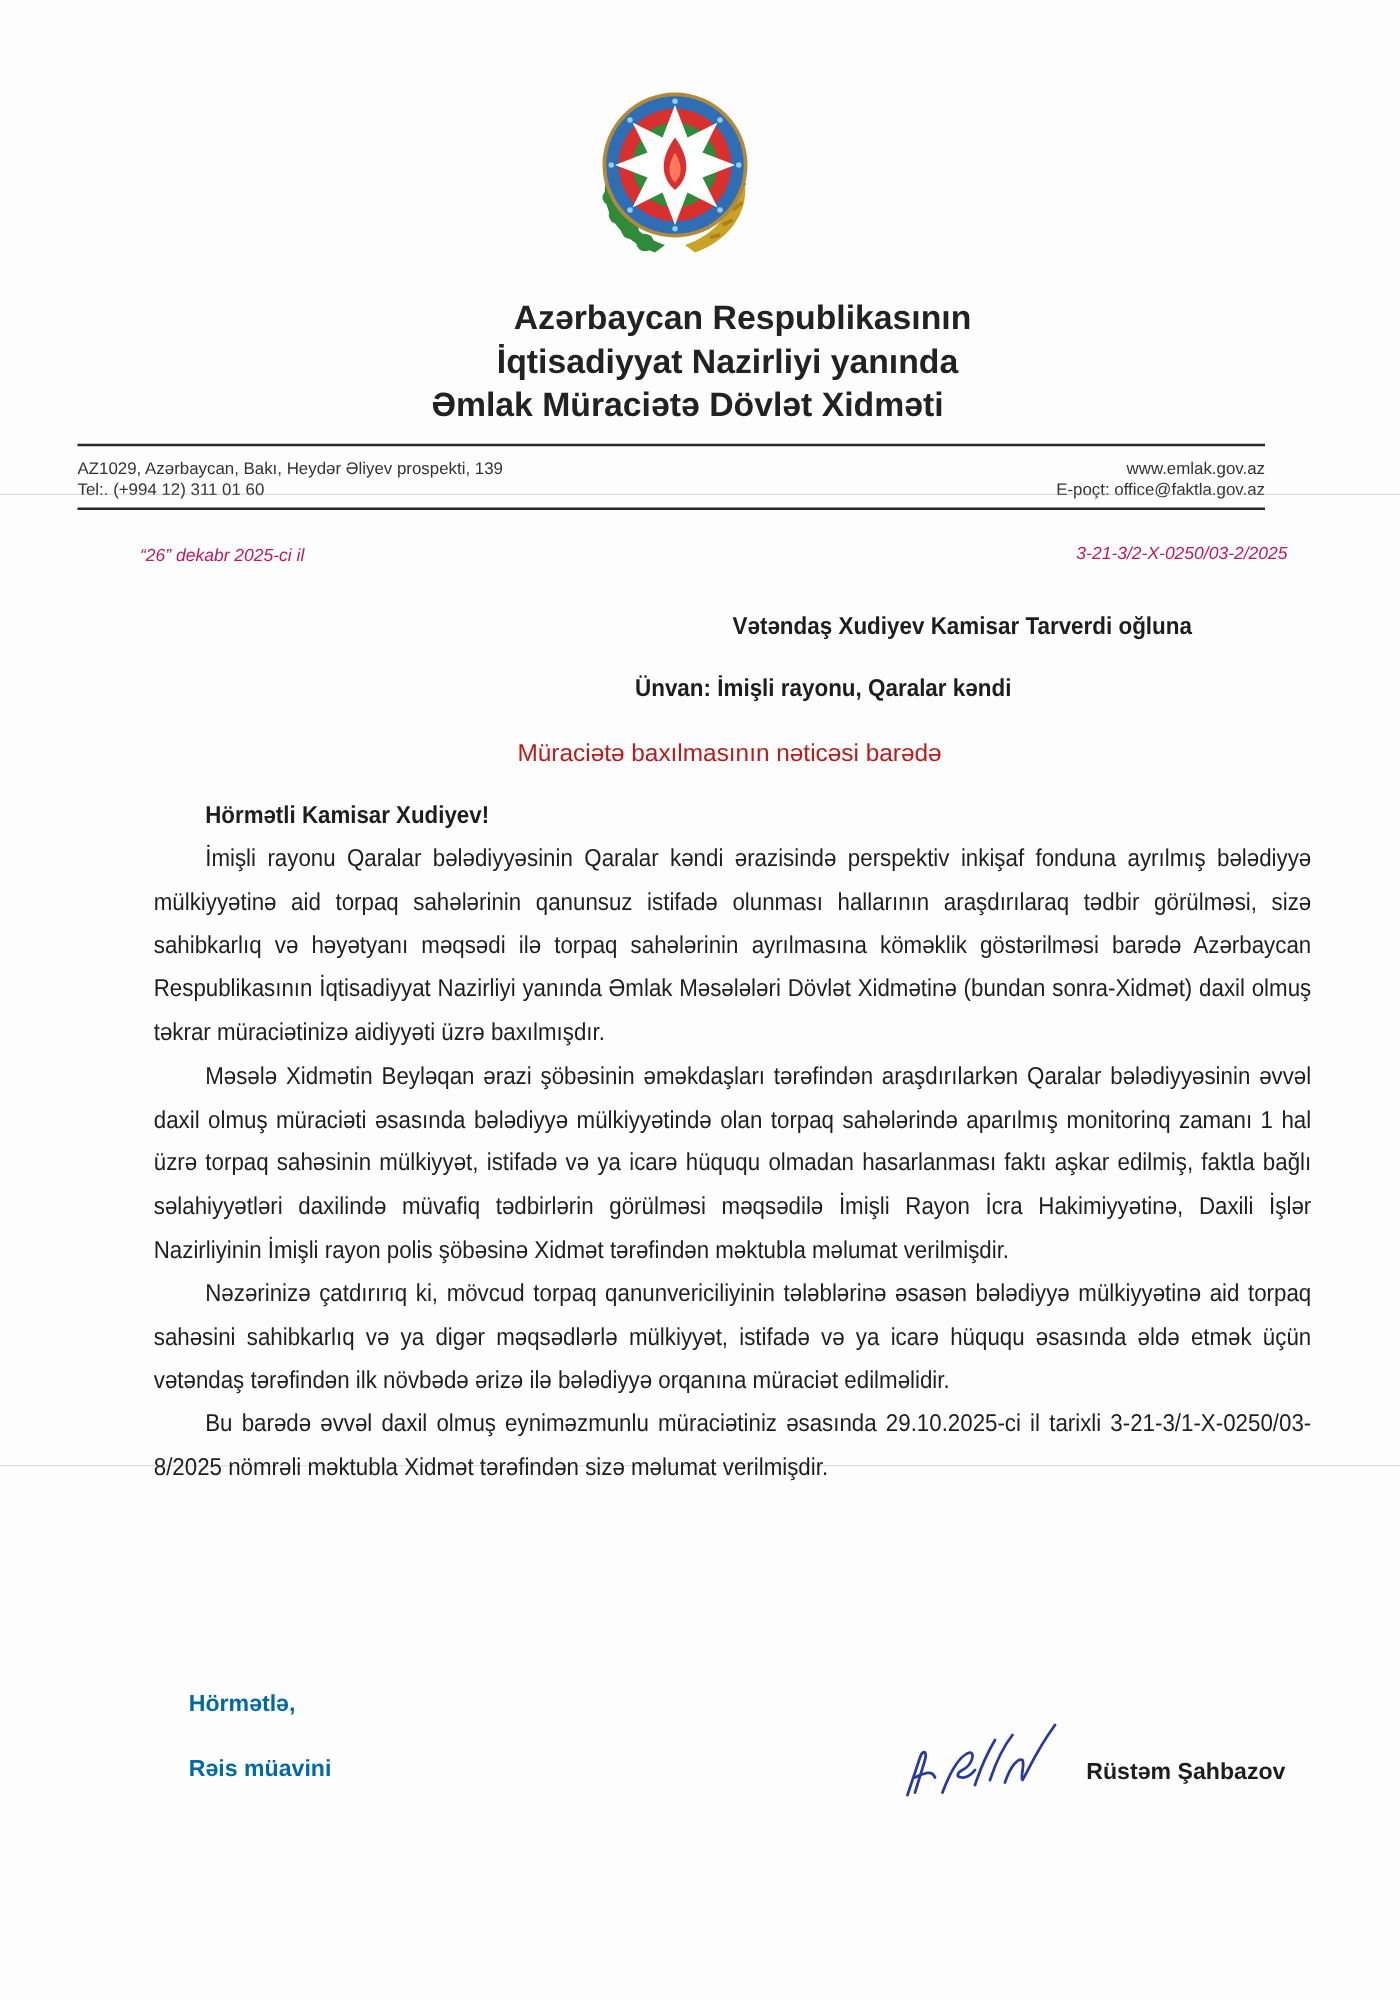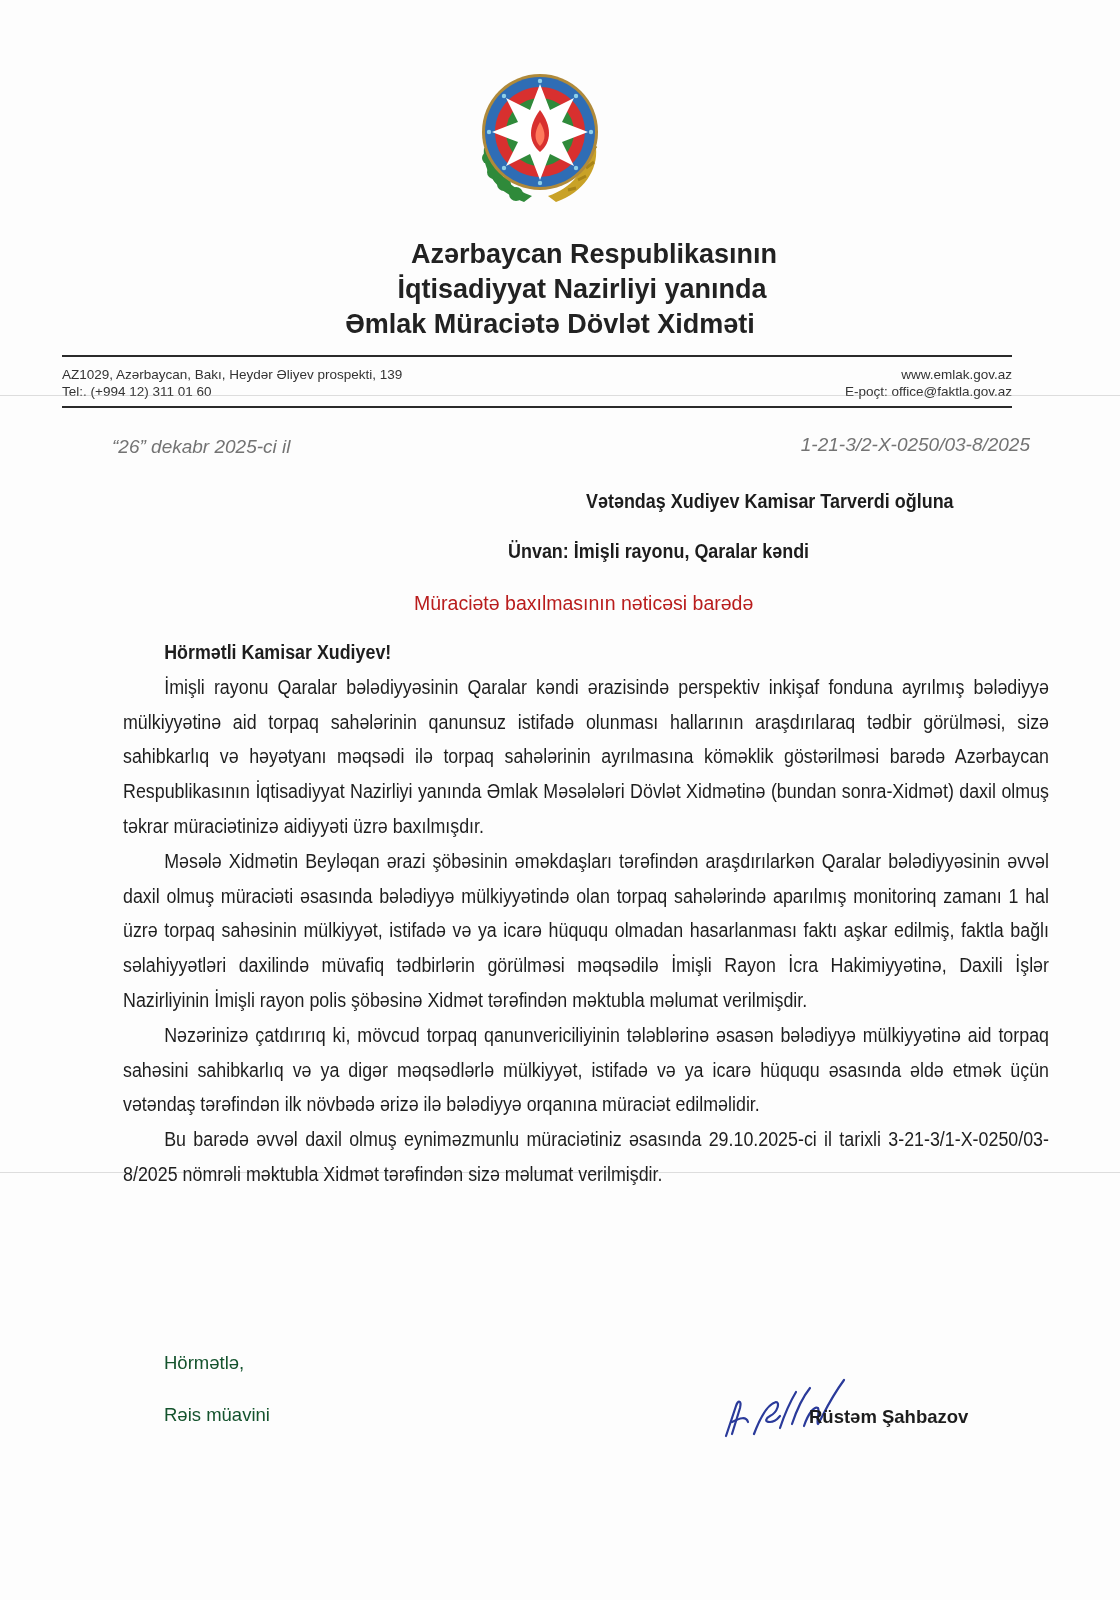--- a/index.html
+++ b/index.html
@@ -7,33 +7,33 @@
       width: 1120px; height: 1600px; background: #fdfdfd; position: relative; overflow: hidden;
       font-family: "Liberation Sans", sans-serif; color: #1a1a1a;
     }
     .emblem { position: absolute; left: 472px; top: 70px; width: 136px; height: 136px; }
     .org {
       position: absolute; left: 0; width: 1100px; text-align: center;
       font-family: "Liberation Sans", sans-serif; font-weight: bold; font-size: 27px; color: #222; line-height: 36px;
     }
     .rule { position: absolute; left: 62px; width: 950px; height: 2px; background: #2a2a2a; }
     .contact { position: absolute; font-size: 13.5px; color: #333; line-height: 17px; }
-    .meta { position: absolute; font-family: "Liberation Sans Narrow", "Liberation Sans", sans-serif; font-style: italic; font-size: 19px; color: #737373; }
+    .meta { position: absolute; font-family: "Liberation Sans Narrow", "Liberation Sans", sans-serif; font-style: italic; font-size: 14px; color: #be185d; }
     .recipient { position: absolute; font-weight: bold; font-size: 19.5px; color: #1d1d1d; transform: scaleX(0.92); transform-origin: left; }
     .subject { position: absolute; left: 414px; top: 592px; font-size: 19.5px; color: #b91c1c; }
     .body-text {
       position: absolute; left: 123px; width: 926px;
       font-size: 19.5px; line-height: 34.8px; color: #1e1e1e; text-align: justify;
       transform: scaleX(0.915); transform-origin: left top;
     }
     .body-text .inner { width: 1012px; }
     .body-text p { margin: 0; text-indent: 45px; }
     .greeting { font-weight: bold; text-indent: 45px; margin: 0; }
-    .closing { position: absolute; left: 164px; font-weight: normal; font-size: 18.5px; color: #14532d; }
-    .signer { position: absolute; left: 809px; top: 1406px; font-weight: bold; font-size: 18.5px; color: #1d1d1d; }
+    .closing { position: absolute; left: 151px; font-weight: bold; font-size: 18.5px; color: #0369a1; }
+    .signer { position: absolute; left: 869px; top: 1406px; font-weight: bold; font-size: 18.5px; color: #1d1d1d; }
     .signature { position: absolute; left: 718px; top: 1378px; width: 130px; height: 62px; }
     .scan-line { position: absolute; left: 0; width: 1120px; height: 1px; background: rgba(160,160,160,0.35); }
   </style>
 </head>
 <body>
 
 <svg class="emblem" viewBox="0 0 136 136">
 
   <path d="M12 78 C10 100 24 122 52 132 L60 126 C36 118 22 100 22 80 Z" fill="#2f8a3a"></path>
   <circle cx="16" cy="88" r="6" fill="#2f8a3a"></circle>
@@ -73,21 +73,21 @@
 <div class="contact" style="left:62px; top:366px;">AZ1029, Azərbaycan, Bakı, Heydər Əliyev prospekti, 139</div>
 <div class="contact" style="left:62px; top:383px;">Tel:. (+994 12) 311 01 60</div>
 <div class="contact" style="right:108px; top:366px; text-align:right;">www.emlak.gov.az</div>
 <div class="contact" style="right:108px; top:383px; text-align:right;">E-poçt: office@faktla.gov.az</div>
 <div class="rule" style="top:406px; height:1.5px;"></div>
 
 <div class="scan-line" style="top:395px;"></div>
 <div class="scan-line" style="top:1172px;"></div>
 
 <div class="meta" style="left:112px; top:436px;">“26” dekabr 2025-ci il</div>
-<div class="meta" style="right:90px; top:434px;">1-21-3/2-X-0250/03-8/2025</div>
+<div class="meta" style="right:90px; top:434px;">3-21-3/2-X-0250/03-2/2025</div>
 
 <div class="recipient" style="left:586px; top:490px;">Vətəndaş Xudiyev Kamisar Tarverdi oğluna</div>
 <div class="recipient" style="left:508px; top:540px;">Ünvan: İmişli rayonu, Qaralar kəndi</div>
 <div class="subject">Müraciətə baxılmasının nəticəsi barədə</div>
 
 <div class="body-text" style="top:635px;">
   <div class="inner">
     <p class="greeting" style="text-indent:45px;">Hörmətli Kamisar Xudiyev!</p>
     <p>İmişli rayonu Qaralar bələdiyyəsinin Qaralar kəndi ərazisində perspektiv inkişaf fonduna ayrılmış bələdiyyə mülkiyyətinə aid torpaq sahələrinin qanunsuz istifadə olunması hallarının araşdırılaraq tədbir görülməsi, sizə sahibkarlıq və həyətyanı məqsədi ilə torpaq sahələrinin ayrılmasına köməklik göstərilməsi barədə Azərbaycan Respublikasının İqtisadiyyat Nazirliyi yanında Əmlak Məsələləri Dövlət Xidmətinə (bundan sonra-Xidmət) daxil olmuş təkrar müraciətinizə aidiyyəti üzrə baxılmışdır.</p>
     <p>Məsələ Xidmətin Beyləqan ərazi şöbəsinin əməkdaşları tərəfindən araşdırılarkən Qaralar bələdiyyəsinin əvvəl daxil olmuş müraciəti əsasında bələdiyyə mülkiyyətində olan torpaq sahələrində aparılmış monitorinq zamanı 1 hal üzrə torpaq sahəsinin mülkiyyət, istifadə və ya icarə hüququ olmadan hasarlanması faktı aşkar edilmiş, faktla bağlı səlahiyyətləri daxilində müvafiq tədbirlərin görülməsi məqsədilə İmişli Rayon İcra Hakimiyyətinə, Daxili İşlər Nazirliyinin İmişli rayon polis şöbəsinə Xidmət tərəfindən məktubla məlumat verilmişdir.</p>

